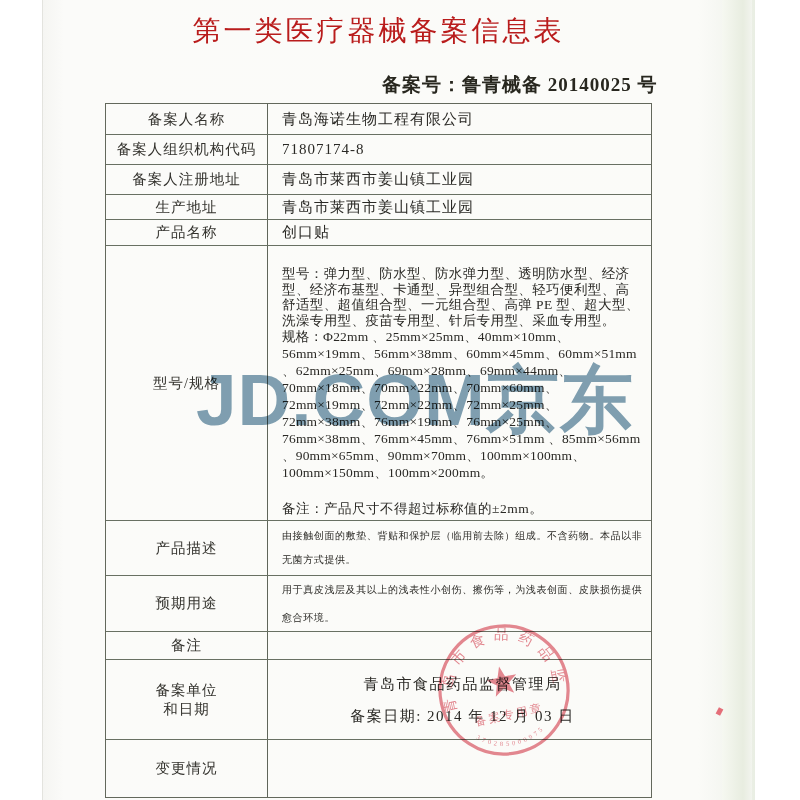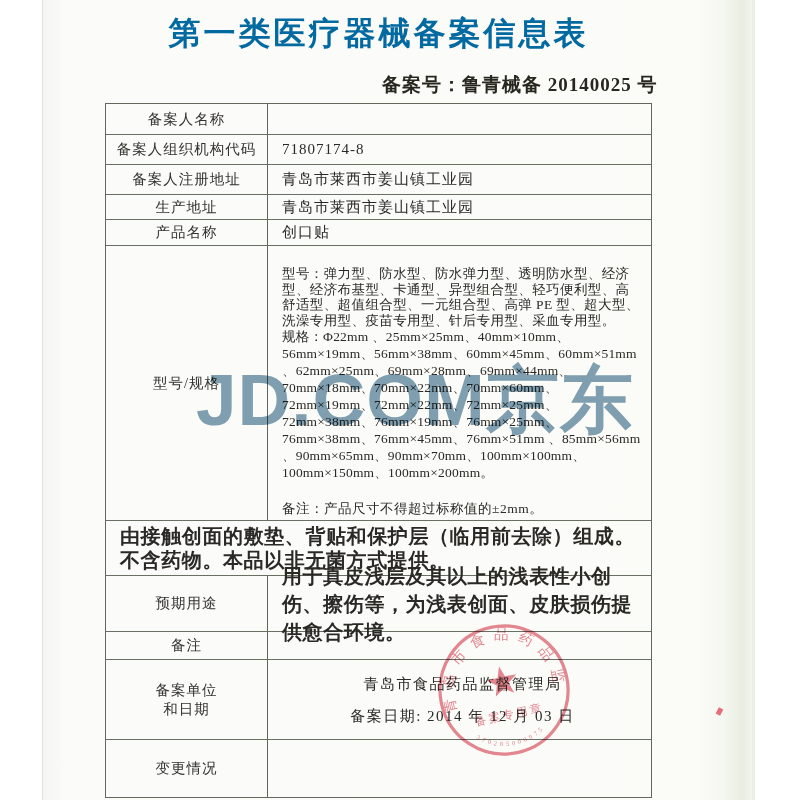--- a/index.html
+++ b/index.html
@@ -13,22 +13,22 @@
     position:absolute;left:42px;top:0;width:712px;height:800px;
     background:linear-gradient(90deg,#f5f5f2 0%,#fbfbf9 3%,#fbfbf8 92%,#f2f4ee 97%,#e9eee3 100%);
     border-left:1px solid #e3e3de;
   }
   .right-band{
     position:absolute;left:722px;top:0;width:30px;height:800px;
     background:linear-gradient(90deg,#f6f8f1,#e8ede0 70%,#f2f4ee 100%);
   }
   .doc-title{
     position:absolute;left:105px;top:12px;width:547px;
-    text-align:center;font-size:32px;font-weight:700;letter-spacing:3px;
-    color:#0369a1;
+    text-align:center;font-size:28px;font-weight:400;letter-spacing:3px;
+    color:#b91c1c;
   }
   .reg-line{
     position:absolute;left:382px;top:72px;
     font-size:19px;font-weight:600;letter-spacing:1px;color:#28271f;
   }
   .info-table{
     position:absolute;left:105px;top:103px;width:547px;
     border:1px solid #63685c;background:transparent;
     box-sizing:border-box;
   }
@@ -46,21 +46,21 @@
     display:flex;flex-direction:column;justify-content:center;
     color:#2a2925;
   }
   .r0{height:30px}.r1{height:30px}.r2{height:30px}.r3{height:25px}.r4{height:26px}
   .r5{min-height:252px}.r6{height:55px}.r7{height:56px}.r8{height:28px}
   .r9{height:80px}.r10{height:58px}
   .p-plain{font-size:15px;letter-spacing:1px;}
   .p-model{font-size:13.5px;line-height:15.5px;letter-spacing:0.4px;margin-top:18px;}
   .p-spec{font-size:13.5px;line-height:17px;letter-spacing:0.2px;}
   .p-note{font-size:13.5px;line-height:19px;margin-top:18px;letter-spacing:0.5px;}
-  .p-para{font-size:20px;line-height:24px;letter-spacing:0.6px;font-weight:bold;}
+  .p-para{font-size:10px;line-height:24px;letter-spacing:0.6px;}
   .r7 .p-para{line-height:28px;}
   .p-center{font-size:15px;line-height:32px;text-align:center;letter-spacing:1.5px;}
   .jd-watermark{
     position:absolute;left:196px;top:352px;width:480px;
     font-family:"Liberation Sans","DejaVu Sans",sans-serif;
     font-size:73px;font-weight:700;letter-spacing:1px;
     color:#0c4a6e;opacity:0.52;mix-blend-mode:multiply;
     white-space:nowrap;user-select:none;
   }
   .stamp{
@@ -79,20 +79,23 @@
 <div class="page"></div>
 <div class="right-band"></div>
 
 <div class="doc-title">第一类医疗器械备案信息表</div>
 
 <div class="reg-line"><span>备案号：</span><span>鲁青械备 20140025 号</span></div>
 
 <div class="info-table">
     <div class="t-row r0">
       <div class="t-label">备案人名称</div>
+      <div class="t-value">
+        <div class="p-plain">青岛海诺生物工程有限公司</div>
+      </div>
     </div>
     <div class="t-row r1">
       <div class="t-label">备案人组织机构代码</div>
       <div class="t-value">
         <div class="p-plain">71807174-8</div>
       </div>
     </div>
     <div class="t-row r2">
       <div class="t-label">备案人注册地址</div>
       <div class="t-value">
@@ -113,20 +116,21 @@
     </div>
     <div class="t-row r5">
       <div class="t-label">型号/规格</div>
       <div class="t-value">
         <div class="p-model">型号：弹力型、防水型、防水弹力型、透明防水型、经济型、经济布基型、卡通型、异型组合型、轻巧便利型、高舒适型、超值组合型、一元组合型、高弹 PE 型、超大型、洗澡专用型、疫苗专用型、针后专用型、采血专用型。</div>
         <div class="p-spec">规格：Φ22mm 、25mm×25mm、40mm×10mm、56mm×19mm、56mm×38mm、60mm×45mm、60mm×51mm 、62mm×25mm、69mm×28mm、69mm×44mm、70mm×18mm、70mm×22mm、70mm×60mm、 72mm×19mm、72mm×22mm、72mm×25mm、72mm×38mm、76mm×19mm、76mm×25mm、 76mm×38mm、76mm×45mm、76mm×51mm 、85mm×56mm 、90mm×65mm、90mm×70mm、100mm×100mm、100mm×150mm、100mm×200mm。</div>
         <div class="p-note">备注：产品尺寸不得超过标称值的±2mm。</div>
       </div>
     </div>
     <div class="t-row r6">
+      <div class="t-label">产品描述</div>
       <div class="t-value">
         <div class="p-para">由接触创面的敷垫、背贴和保护层（临用前去除）组成。不含药物。本品以非无菌方式提供。</div>
       </div>
     </div>
     <div class="t-row r7">
       <div class="t-label">预期用途</div>
       <div class="t-value">
         <div class="p-para">用于真皮浅层及其以上的浅表性小创伤、擦伤等，为浅表创面、皮肤损伤提供愈合环境。</div>
       </div>
     </div>

